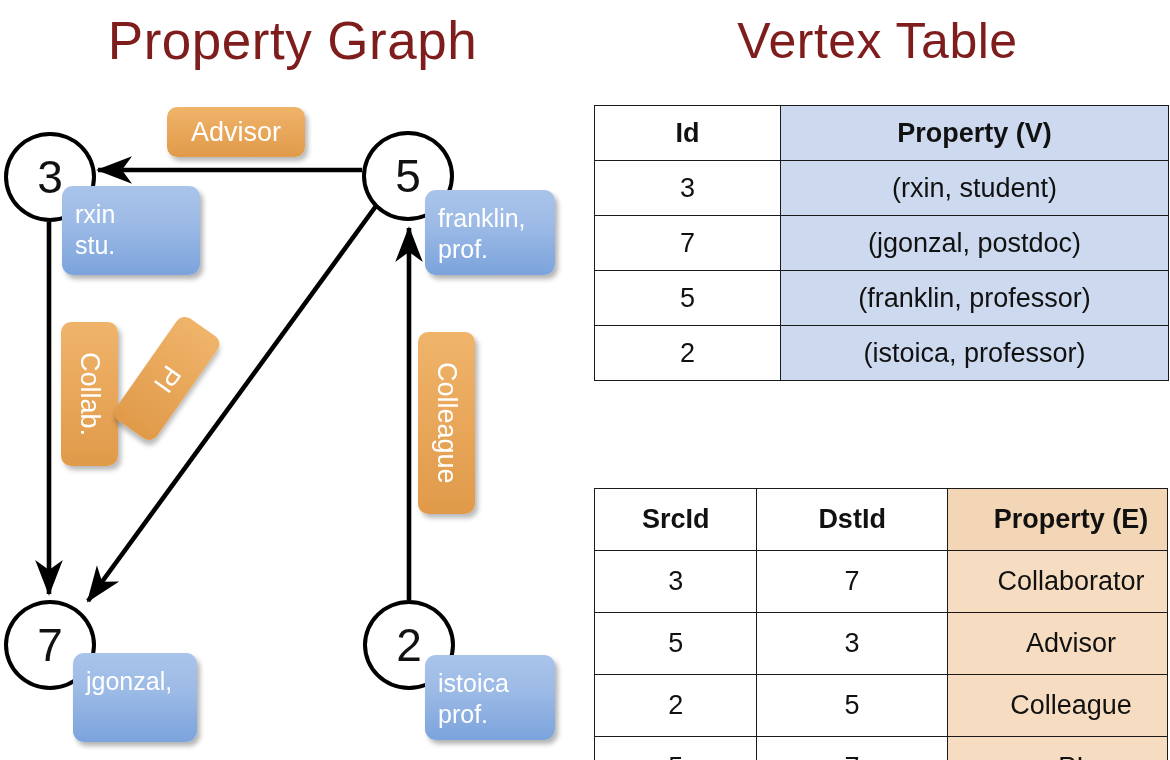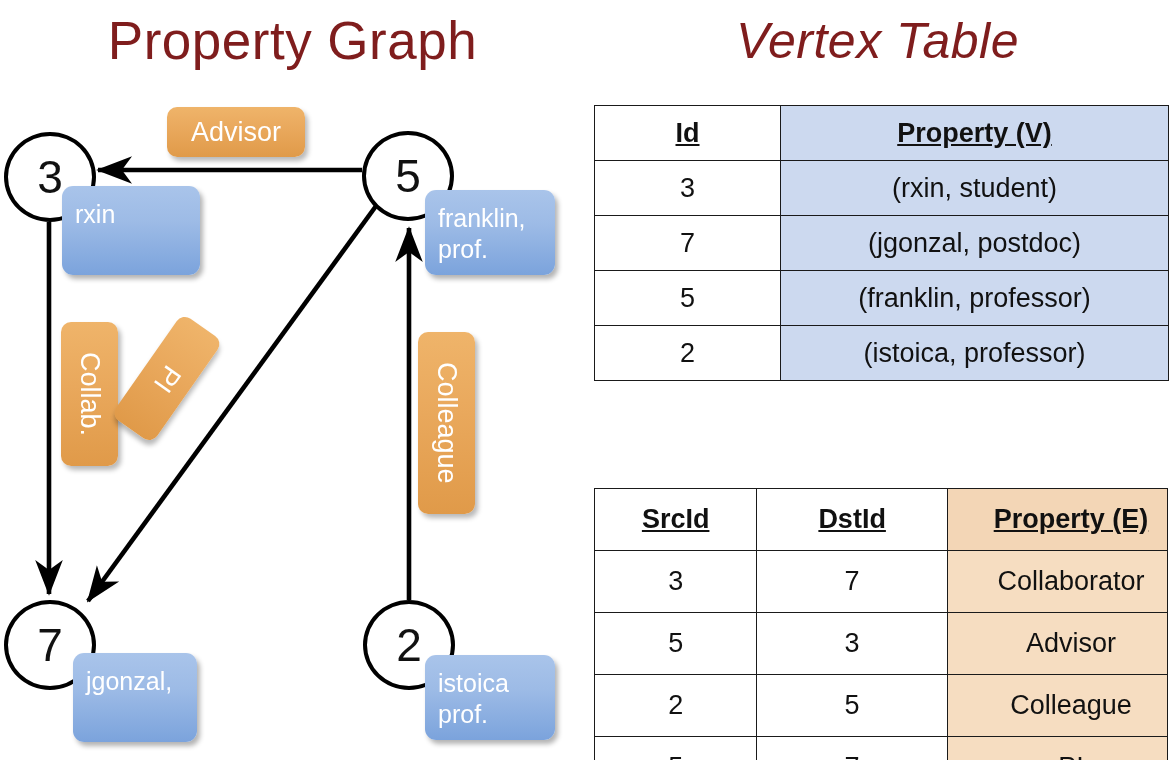--- a/index.html
+++ b/index.html
@@ -34,21 +34,20 @@
   }
   #title-property-graph {
     left: 0px;  top: 10px;  width: 585px;
     font-size: 53px;
     line-height: 62px;
   }
   #title-vertex-table {
     left: 585px; top: 10px; width: 585px;
     font-size: 50px;
     line-height: 62px;
-    font-style: italic;
   }
   #title-edge-table {
     left: 585px; top: 398px; width: 585px;
     font-size: 50px;
     line-height: 62px;
   }
 
   
   #graph-panel {
     position: absolute;
@@ -163,21 +162,20 @@
   }
   .data-table td, .data-table th {
     border: 1.6px solid #1a1a1a;
     text-align: center;
     font-weight: 300;
     color: #111111;
     padding: 0;
   }
   .data-table th {
     font-weight: 700;
-    text-decoration: underline;
   }
 
   
   #vertex-table {
     left: 594px; top: 105px;
     width: 574px;
   }
   #vertex-table th, #vertex-table td {
     height: 54px;
     font-size: 27px;
@@ -236,20 +234,21 @@
     </div>
     <div class="node" id="node-7">
       <span>7</span>
     </div>
     <div class="node" id="node-2">
       <span>2</span>
     </div>
 
     <div class="prop-box" id="prop-rxin">
       <div>rxin</div>
+      <div>stu.</div>
     </div>
     <div class="prop-box" id="prop-franklin">
       <div>franklin,</div>
       <div>prof.</div>
     </div>
     <div class="prop-box" id="prop-jgonzal">
       <div>jgonzal,</div>
     </div>
     <div class="prop-box" id="prop-istoica">
       <div>istoica</div>

